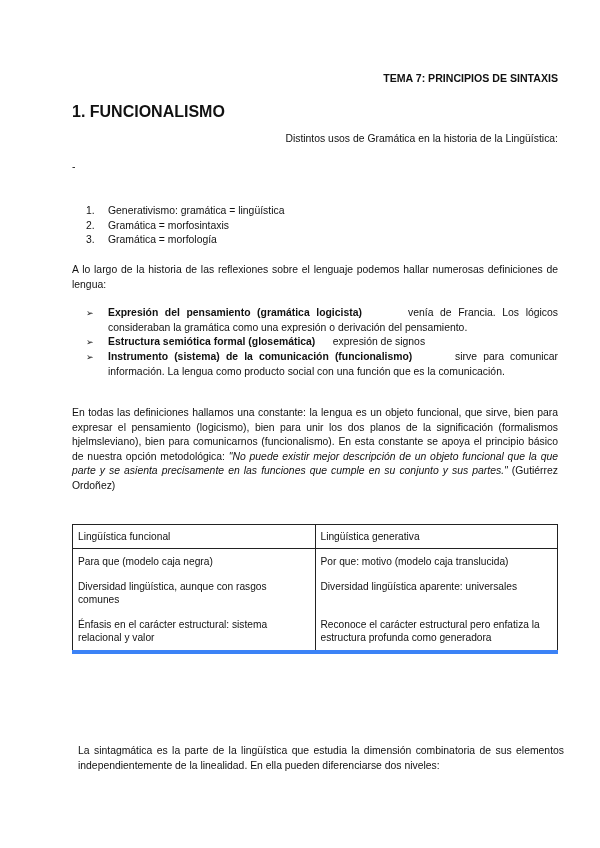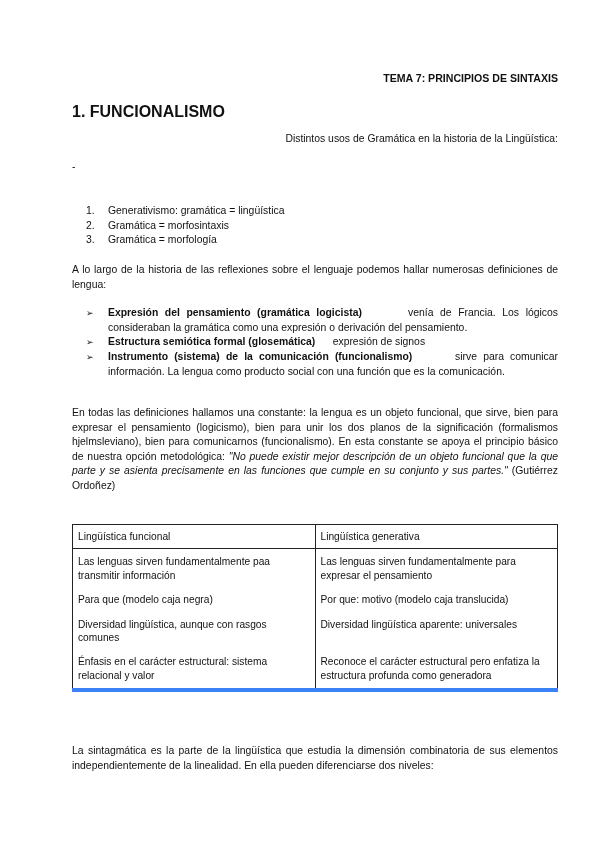--- a/index.html
+++ b/index.html
@@ -83,34 +83,30 @@
   <div class="p justify" style="top:406px;">
     <span>En todas las definiciones hallamos una constante: la lengua es un objeto funcional, que sirve, bien para expresar el pensamiento (logicismo), bien para unir los dos planos de la significación (formalismos hjelmsleviano), bien para comunicarnos (funcionalismo). En esta constante se apoya el principio básico de nuestra opción metodológica: </span><span class="i">"No puede existir mejor descripción de un objeto funcional que la que parte y se asienta precisamente en las funciones que cumple en su conjunto y sus partes."</span><span> (Gutiérrez Ordoñez)</span>
   </div>
 
   <table class="cmp">
     <tbody>
         <tr class="head">
       <td>Lingüística funcional</td>
       <td>Lingüística generativa</td>
     </tr>
-    <tr class="body-row first">
-      <td>Las lenguas sirven fundamentalmente paa transmitir información</td>
-      <td>Las lenguas sirven fundamentalmente para expresar el pensamiento</td>
-    </tr>
     <tr class="body-row">
       <td>Para que (modelo caja negra)</td>
       <td>Por que: motivo (modelo caja translucida)</td>
     </tr>
     <tr class="body-row">
       <td>Diversidad lingüística, aunque con rasgos comunes</td>
       <td>Diversidad lingüística aparente: universales</td>
     </tr>
     <tr class="body-row last">
       <td>Énfasis en el carácter estructural: sistema relacional y valor</td>
       <td>Reconoce el carácter estructural pero enfatiza la estructura profunda como generadora</td>
     </tr>
   </tbody>
     </table>
 
-  <div class="p justify" style="top:744px;">La sintagmática es la parte de la lingüística que estudia la dimensión combinatoria de sus elementos independientemente de la linealidad. En ella pueden diferenciarse dos niveles:</div>
+  <div class="p justify" style="top:744px;margin-left:6px;">La sintagmática es la parte de la lingüística que estudia la dimensión combinatoria de sus elementos independientemente de la linealidad. En ella pueden diferenciarse dos niveles:</div>
 
 </div>
 
 </body></html>

